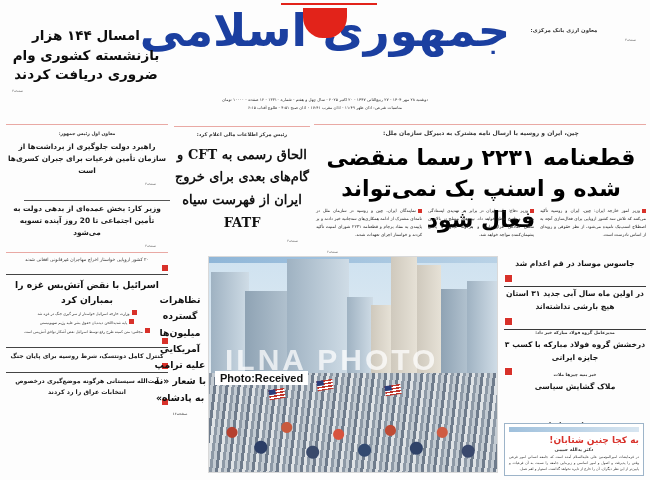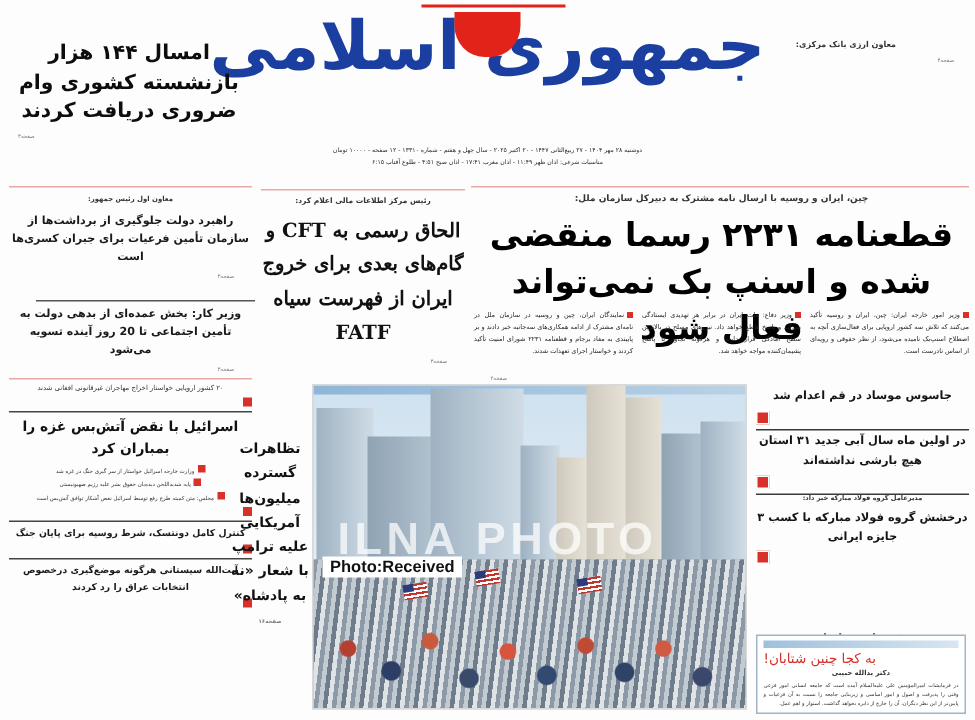--- a/index.html
+++ b/index.html
@@ -181,21 +181,21 @@
     font-size:9.3px;font-weight:bold;line-height:1.75;color:#111;
   }
   .pcap .more-tag{text-align:center;padding:0;margin-top:5px;}
 
   
   .opbox{
     position:absolute;right:6px;bottom:4px;width:140px;
     border:1px solid #9db4c9;background:#fff;padding:3px 4px;box-sizing:border-box;
   }
   .opbox-strip{height:5px;background:linear-gradient(90deg,#9fc0dc,#d8e6f1);margin-bottom:3px;}
-  .op-title{font-size:9px;font-weight:normal;color:#d8312a;text-align:left;}
+  .op-title{font-size:9px;font-weight:bold;color:#d8312a;text-align:right;}
   .op-author{font-size:4.6px;font-weight:bold;color:#333;text-align:center;margin:2px 0;}
   .op-body{font-size:3.5px;line-height:1.75;color:#333;text-align:justify;}
 
   
   .blbox{
     position:absolute;left:6px;bottom:4px;width:152px;
     border:1px solid #9db4c9;background:#fff;padding:3px 4px;box-sizing:border-box;
   }
   .bl-strip{height:9px;background:linear-gradient(90deg,#c8ccce,#e2e5e7);margin-bottom:3px;}
   .bl-title{font-size:8px;font-weight:bold;color:#d8312a;text-align:center;}
@@ -309,20 +309,24 @@
   </div>
   <div class="rcol" style="top:288px;">
     <div class="rcol-hl">در اولین ماه سال آبی جدید ۳۱ استان هیچ بارشی نداشته‌اند</div>
     <div class="sq-mark"></div>
     <div class="rule-dark"></div>
   </div>
   <div class="rcol" style="top:330px;">
     <div class="kicker">مدیرعامل گروه فولاد مبارکه خبر داد:</div>
     <div class="rcol-hl">درخشش گروه فولاد مبارکه با کسب ۳ جایزه ایرانی</div>
     <div class="sq-mark"></div>
+  </div>
+  <div class="rcol" style="top:372px;">
+    <div class="kicker">خبر بنیه چیزها ملات</div>
+    <div class="rcol-hl">ملاک گشایش سیاسی</div>
   </div>
   <div class="rcol" style="top:420px;">
     <div class="rcol-hl">مقدمه‌ای بر ایران</div>
     <div class="sq-mark"></div>
   </div>
 
   <div class="photo-wrap">
     <div class="sky"></div>
     <div class="photo-topbar"></div>
     <div class="bld glass" style="left:2px;width:38px;height:105px;"></div>

